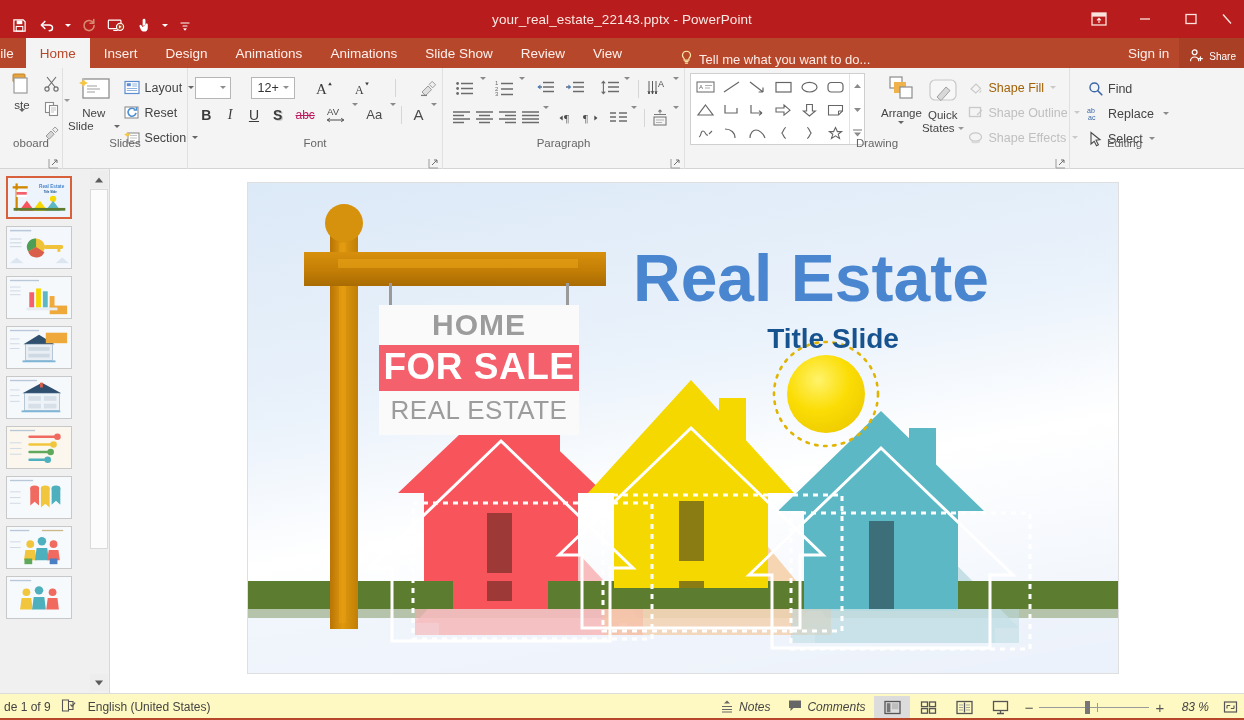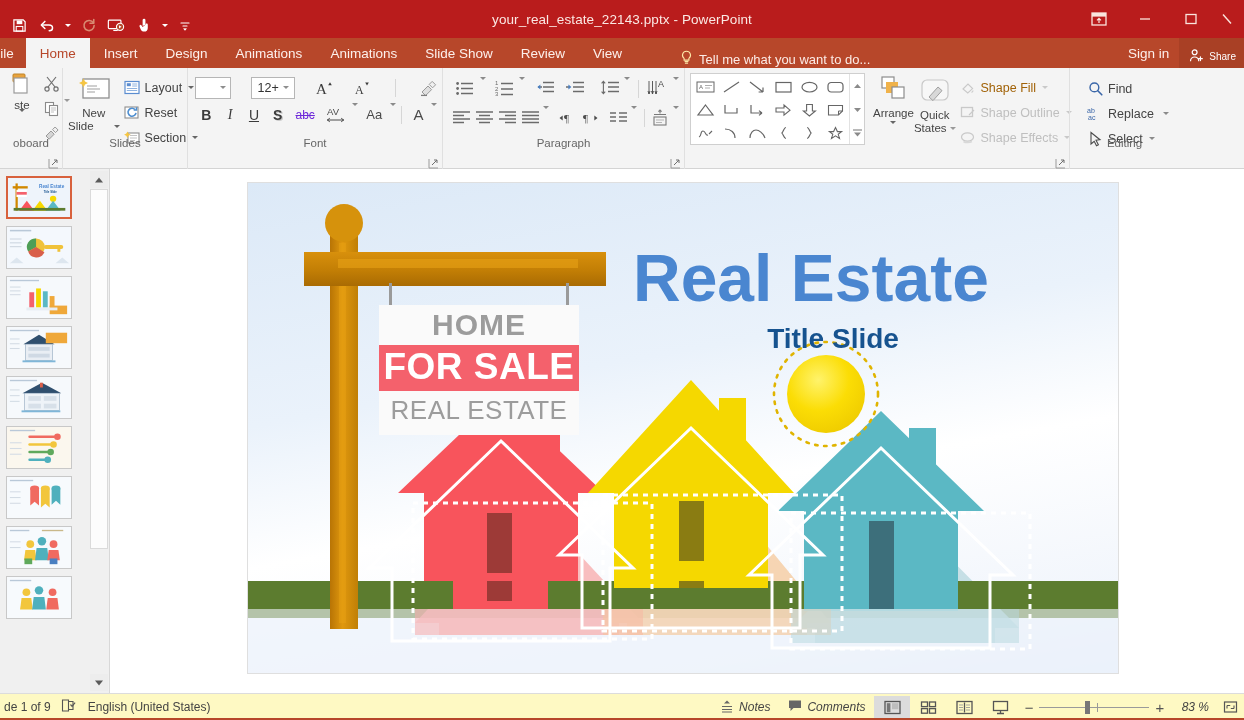--- a/index.html
+++ b/index.html
@@ -459,21 +459,21 @@
         <div class="icon-btn">
             <i class="ftext" style="font-family:'Liberation Serif',serif">I</i>
           </div>
         <div class="icon-btn">
             <span class="ftext" style="text-decoration:underline">U</span>
           </div>
         <div class="icon-btn">
             <b class="ftext" style="text-shadow:1.2px 1.2px 0 #c9c9c9">S</b>
           </div>
         <div class="icon-btn wide">
-            <span style="font-size:12px;color:#6d28d9;text-decoration:line-through">abc</span>
+            <span style="font-size:12px;color:#be185d;text-decoration:line-through">abc</span>
           </div>
         <div class="icon-btn wide">
           <svg width="22" height="19" viewBox="0 0 22 19">
               <text x="2" y="10" font-size="9.5" fill="#4a4a4a" font-family="Liberation Sans, sans-serif">AV</text>
               <path d="M2 15h17M2.4 15l2.4-1.8M2.4 15l2.4 1.8M18.6 15l-2.4-1.8M18.6 15l-2.4 1.8" stroke="#4a4a4a" stroke-width="1" fill="none"></path>
             </svg>
         </div>
         <span><i class="caret-dn" style="color:#8a8a8a"></i></span>
         <div class="icon-btn wide">
             <span style="font-size:13px;color:#4a4a4a">Aa</span>
@@ -709,21 +709,21 @@
             <div><svg width="9" height="8" viewBox="0 0 9 8">
                   <path d="M4.5 6L1 2h7z" fill="#8a8a8a"></path>
                 </svg></div>
             <div><svg width="11" height="10" viewBox="0 0 11 10">
                   <path d="M1 2h9" stroke="#8a8a8a" stroke-width="1.2"></path>
                   <path d="M5.5 8.5L2 4.5h7z" fill="#8a8a8a"></path>
                 </svg></div>
           </div>
         </div>
 
-        <div class="big-btn" style="width:56px;padding-top:2px;margin-left:8px">
+        <div class="big-btn" style="width:56px;padding-top:2px;margin-left:16px">
           <span class="ic">
             <svg width="34" height="30" viewBox="0 0 34 30">
                 <rect x="6" y="2" width="12" height="11" fill="#fff" stroke="#8c8c8c" stroke-width="1.2"></rect>
                 <rect x="10" y="7" width="12" height="11" fill="#f0b24a"></rect>
                 <rect x="16" y="12" width="12" height="11" fill="#fff" stroke="#8c8c8c" stroke-width="1.2"></rect>
               </svg>
           </span>
           <span>Arrange</span>
           <i class="caret-dn" style="color:#666;margin-top:1px"></i>
         </div>
@@ -768,20 +768,21 @@
               <svg width="16" height="16" viewBox="0 0 16 16">
                   <ellipse cx="7.5" cy="7" rx="6" ry="4.2" fill="none" stroke="#c9c9c9" stroke-width="1.2"></ellipse>
                   <path d="M3.5 11.5c2 1.4 6 1.4 8.4 0" stroke="#d8d8d8" stroke-width="1.6" fill="none"></path>
                 </svg>
             </span>
             <span>Shape Effects</span>
             <i class="caret-dn" style="color:#c9c9c9;margin-left:2px"></i>
           </div>
         </div>
       </div>
+      <div class="group-label">Drawing</div>
       <div class="dlg-launcher">
         <svg width="11" height="11" viewBox="0 0 11 11">
             <path d="M1 1v9h9" stroke="#9a9a9a" stroke-width="1" fill="none"></path>
             <path d="M4 7l5-5M9 2v3M9 2H6" stroke="#6f6f6f" stroke-width="1" fill="none"></path>
           </svg>
       </div>
     </div>
 
     <div class="group" style="width:110px">
       <div class="gcol" style="padding-top:5px;padding-left:8px">

